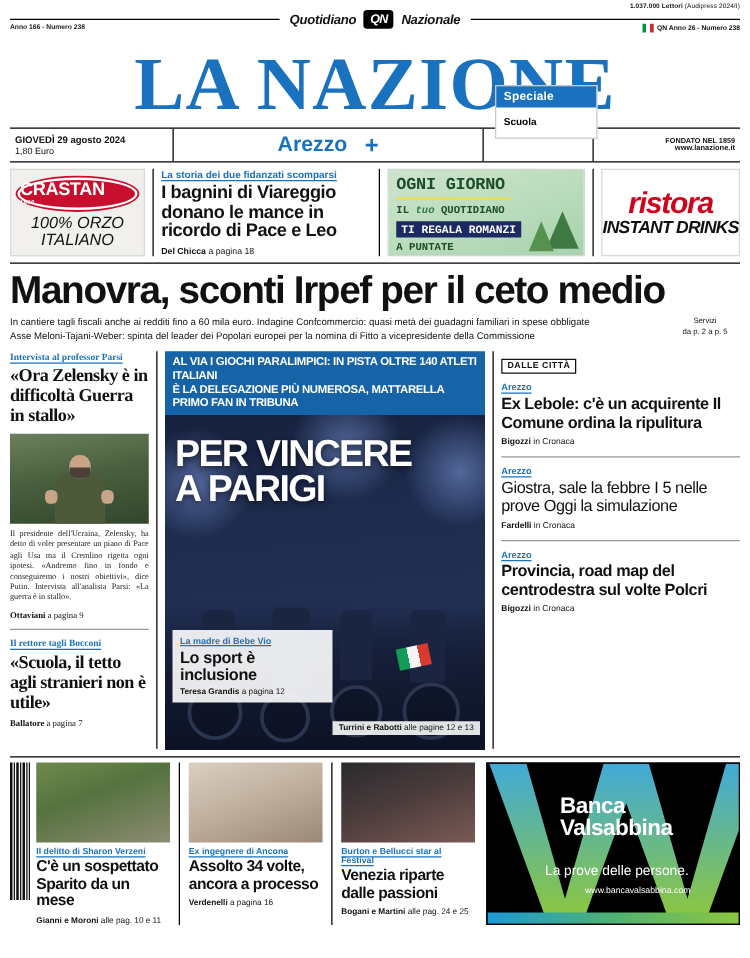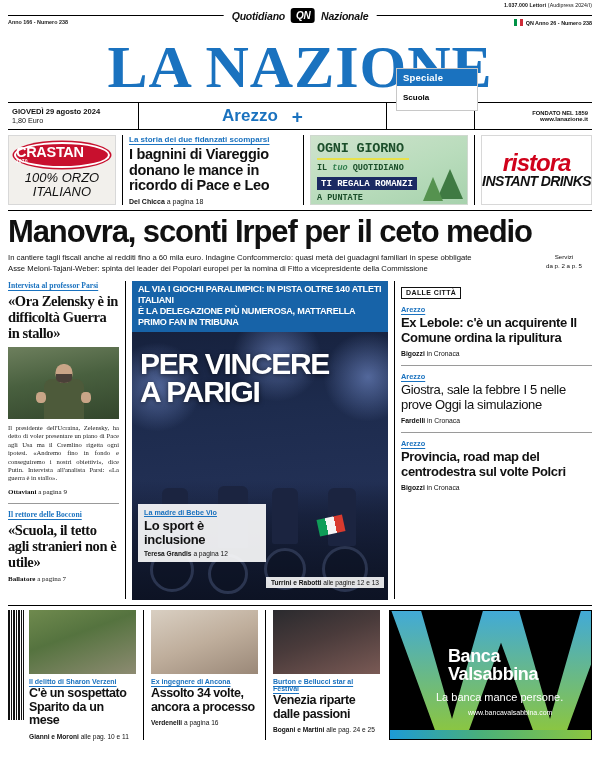--- a/index.html
+++ b/index.html
@@ -287,21 +287,21 @@
     text-underline-offset: 2px; margin-top: 4px; display: block;
   }
   .b-title { font-size: 12.5px; font-weight: 700; line-height: 13.5px; letter-spacing: -.4px; margin-top: 2px; }
   .b-by { font-size: 6.6px; margin-top: 5px; }
   .b-by b { font-weight: 700; }
 
   .ad-banca {
     flex: 1; margin-left: 4px; background: #000; position: relative; overflow: hidden;
     border: 1px solid #000;
   }
-  .vtext { position: absolute; left: 58px; top: 36px; color: #fff; }
+  .vtext { position: absolute; left: 58px; top: 24px; color: #fff; }
   .v-l1 { font-size: 18px; font-weight: 700; line-height: 18px; letter-spacing: -.4px; }
   .v-l2 { font-size: 18px; font-weight: 700; line-height: 18px; letter-spacing: -.4px; }
   .v-tag { position: absolute; left: 46px; top: 80px; color: #fff; font-size: 11px; }
   .v-url { position: absolute; left: 78px; top: 98px; color: #fff; font-size: 7px; }
   .vbottom { position: absolute; left: 0; right: 0; bottom: 0; height: 9px;
     background: linear-gradient(to right,#1d9ad6 0%,#49b07a 45%,#8cc63f 100%); }
 </style>
 </head>
 <body>
 
@@ -427,21 +427,21 @@
         <div class="deck">Il presidente dell'Ucraina, Zelensky, ha detto di voler presentare un piano di Pace agli Usa ma il Cremlino rigetta ogni ipotesi. «Andremo fino in fondo e conseguiremo i nostri obiettivi», dice Putin. Intervista all'analista Parsi: «La guerra è in stallo».</div>
         <div class="byline">
           <b>Ottaviani</b>
           <span>a pagina 9</span>
         </div>
       </div>
 
       <div class="hr-thin"></div>
 
       <div>
-        <div class="kicker">Il rettore delle Bocconi</div>
+        <div class="kicker">Il rettore tagli Bocconi</div>
         <div class="art-title">«Scuola, il tetto agli stranieri non è utile»</div>
         <div class="byline">
           <b>Ballatore</b>
           <span>a pagina 7</span>
         </div>
       </div>
     </div>
 
     <div class="colC">
       <div class="banner-blue">
@@ -579,19 +579,19 @@
             <stop offset="100%" stop-color="#8cc63f"></stop>
           </linearGradient>
         </defs>
         <polygon points="0,-4 30,-4 62,108 94,-4 124,-4 78,122 46,122" fill="url(#gv)"></polygon>
         <polygon points="98,-4 128,-4 160,108 192,-4 222,-4 176,122 144,122" fill="url(#gv)"></polygon>
       </svg>
       <div class="vtext">
         <div class="v-l1">Banca</div>
         <div class="v-l2">Valsabbina</div>
       </div>
-      <div class="v-tag">La banca mance persone.</div>
+      <div class="v-tag">La prove delle persone.</div>
       <div class="v-url">www.bancavalsabbina.com</div>
       <div class="vbottom"></div>
     </div>
   </div>
 
 </div>
 
 </body></html>

